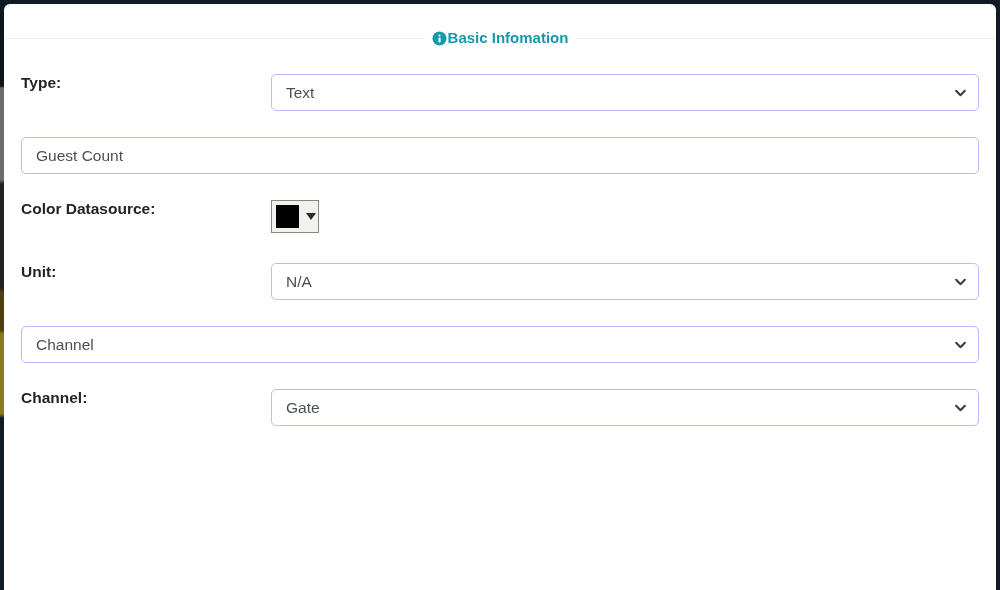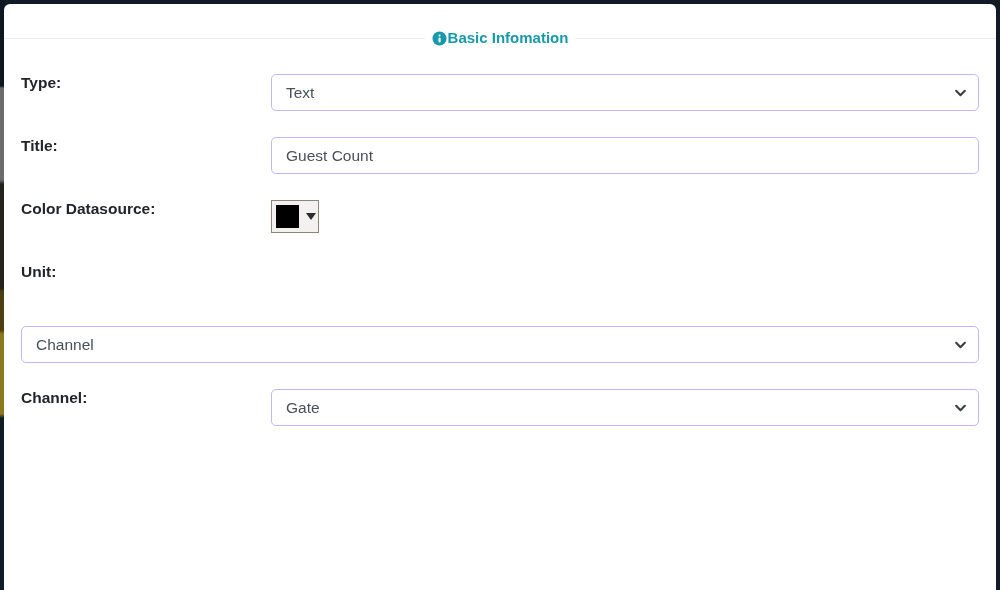--- a/index.html
+++ b/index.html
@@ -110,38 +110,47 @@
       </select>
       <span class="chevron">
         <svg width="13" height="13" viewBox="0 0 12 12">
             <path d="M2 4 l4 4 l4 -4" fill="none" stroke="#394046" stroke-width="2" stroke-linecap="round" stroke-linejoin="round"></path>
           </svg>
       </span>
     </div>
   </div>
 
   <div class="form-row">
-    <label class="form-label">Title:</label>
     <div class="control-wrap">
       <input type="text" class="text-control" value="Guest Count" style="">
     </div>
   </div>
 
   <div class="form-row">
     <label class="form-label">Color Datasource:</label>
     <div class="control-wrap">
       <div class="color-picker">
         <span class="swatch" style="background: rgb(0, 0, 0);"></span>
         <span class="cp-arrow"></span>
       </div>
     </div>
   </div>
 
   <div class="form-row">
     <label class="form-label">Unit:</label>
+    <div class="control-wrap">
+      <select class="select-control">
+        <option>N/A</option>
+      </select>
+      <span class="chevron">
+        <svg width="13" height="13" viewBox="0 0 12 12">
+            <path d="M2 4 l4 4 l4 -4" fill="none" stroke="#394046" stroke-width="2" stroke-linecap="round" stroke-linejoin="round"></path>
+          </svg>
+      </span>
+    </div>
   </div>
 
 
 
   <div class="form-row">
     <div class="control-wrap">
       <select class="select-control">
         <option>Channel</option>
       </select>
       <span class="chevron">

